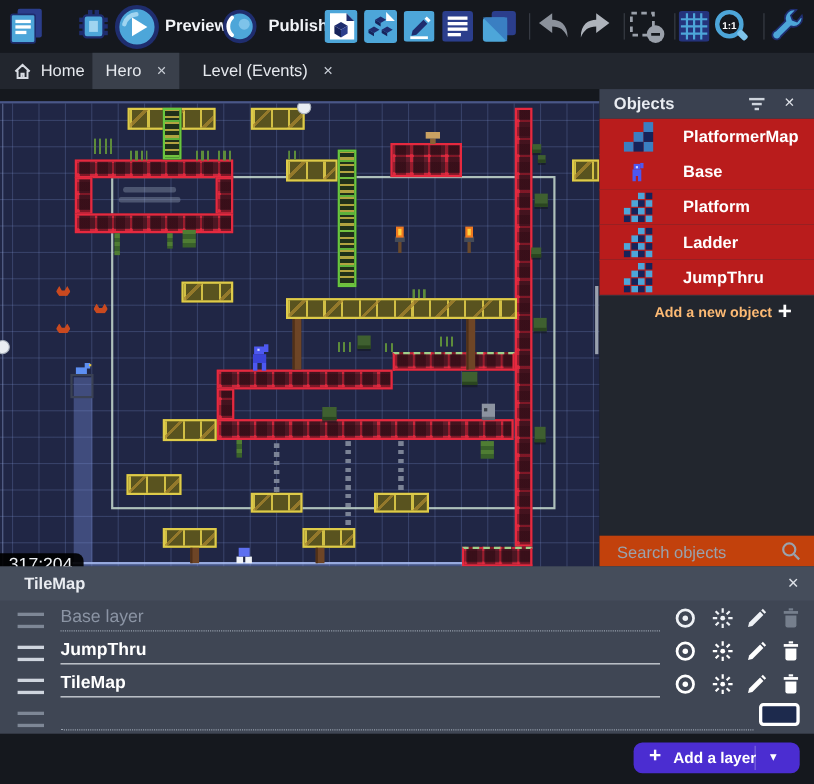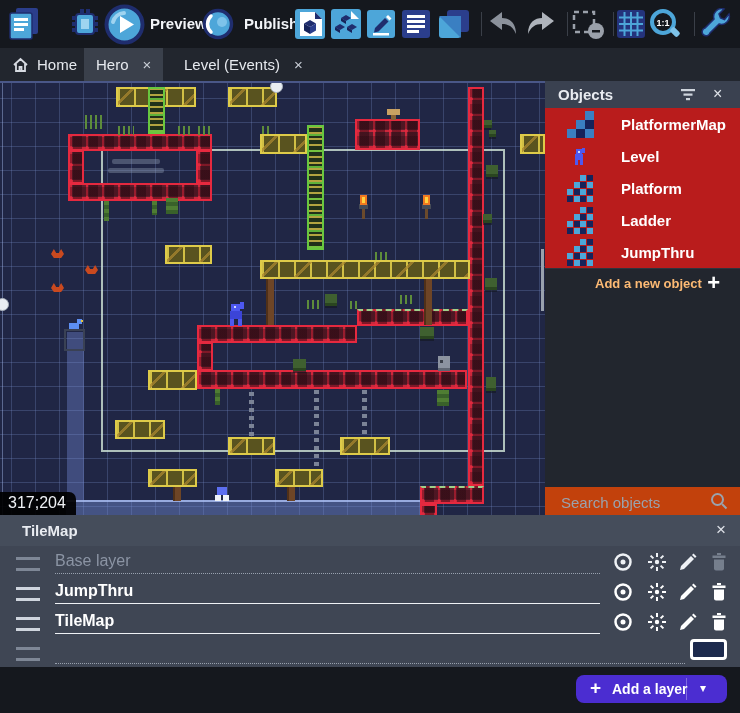--- a/index.html
+++ b/index.html
@@ -10,21 +10,21 @@
   #toolbar{position:absolute;left:0;top:0;width:740px;height:48px;background:#15181e;}
   .tb-label{position:absolute;top:15px;font-size:15px;font-weight:bold;color:#f2f4f8;}
   .tb-sep{position:absolute;top:12px;width:1px;height:24px;background:#3a3f48;}
   
   #tabbar{position:absolute;left:0;top:48px;width:740px;height:33px;background:#22262e;}
   .tab{position:absolute;top:0;height:33px;display:flex;align-items:center;gap:8px;padding:0 12px;
        font-size:15px;color:#e6e9ee;box-sizing:border-box;}
   .tab.active{background:#3a404b;}
   .tab .x{color:#c9ced6;font-size:15px;padding-left:6px;}
   
-  #canvas{position:absolute;left:0;top:81px;width:545px;height:434px;overflow:hidden;
+  #canvas{position:absolute;left:0;top:92px;width:545px;height:434px;overflow:hidden;
     background-color:#202645;
     background-image:linear-gradient(rgba(116,136,196,.30) 1px,transparent 1px),
                      linear-gradient(90deg,rgba(116,136,196,.30) 1px,transparent 1px);
     background-size:24px 24px;background-position:11px 15px;
     border-top:2px solid #4a5788;box-sizing:border-box;}
   #canvas::before{content:"";position:absolute;left:2px;top:0;width:1px;height:100%;background:rgba(150,170,220,.5);}
   .t-border{border:2px solid rgba(214,236,220,.78);pointer-events:none;}
   .t-red{background-color:#611e2c;border:2px solid #e6293f;box-sizing:border-box;
     background-image:
       repeating-linear-gradient(90deg,transparent 0 3px,rgba(32,6,14,.45) 3px 12px,transparent 12px 16px),
@@ -405,21 +405,21 @@
             <g fill="#4d58f0">
               <rect x="3" y="1" width="6" height="5"></rect>
               <rect x="9" y="0" width="3" height="5"></rect>
               <rect x="2" y="6" width="8" height="6"></rect>
               <rect x="2" y="12" width="3" height="5"></rect>
               <rect x="7" y="12" width="3" height="5"></rect>
             </g>
             <rect x="5" y="3" width="2" height="2" fill="#cfd6ff"></rect>
           </svg>
         </span>
-      <span class="lbl">Level</span>
+      <span class="lbl">Base</span>
     </div>
     <div class="obj-row" style="top:91px">
       <span class="icn">
           <svg width="27" height="27" viewBox="0 0 27 27">
             <g fill="#4da6d9">
               <rect x="13" y="0" width="6" height="6"></rect>
               <rect x="7" y="7" width="6" height="6"></rect>
               <rect x="20" y="7" width="6" height="6"></rect>
               <rect x="0" y="14" width="6" height="6"></rect>
               <rect x="13" y="14" width="6" height="6"></rect>

